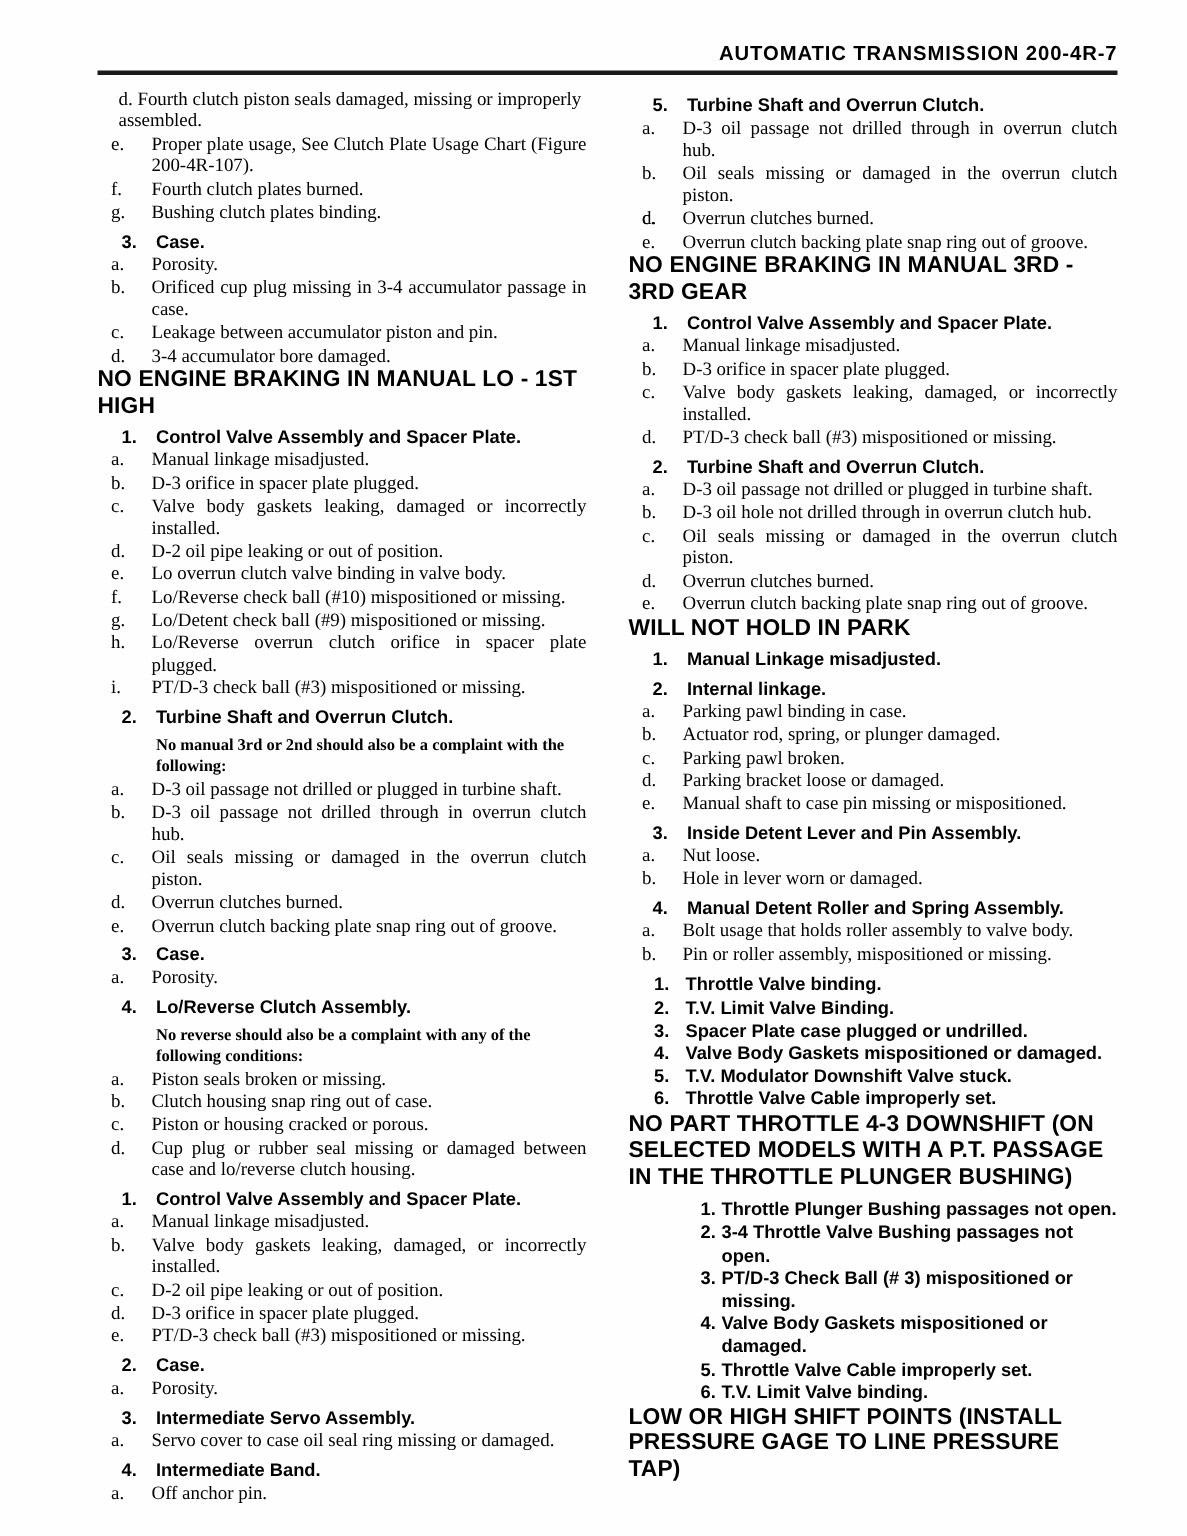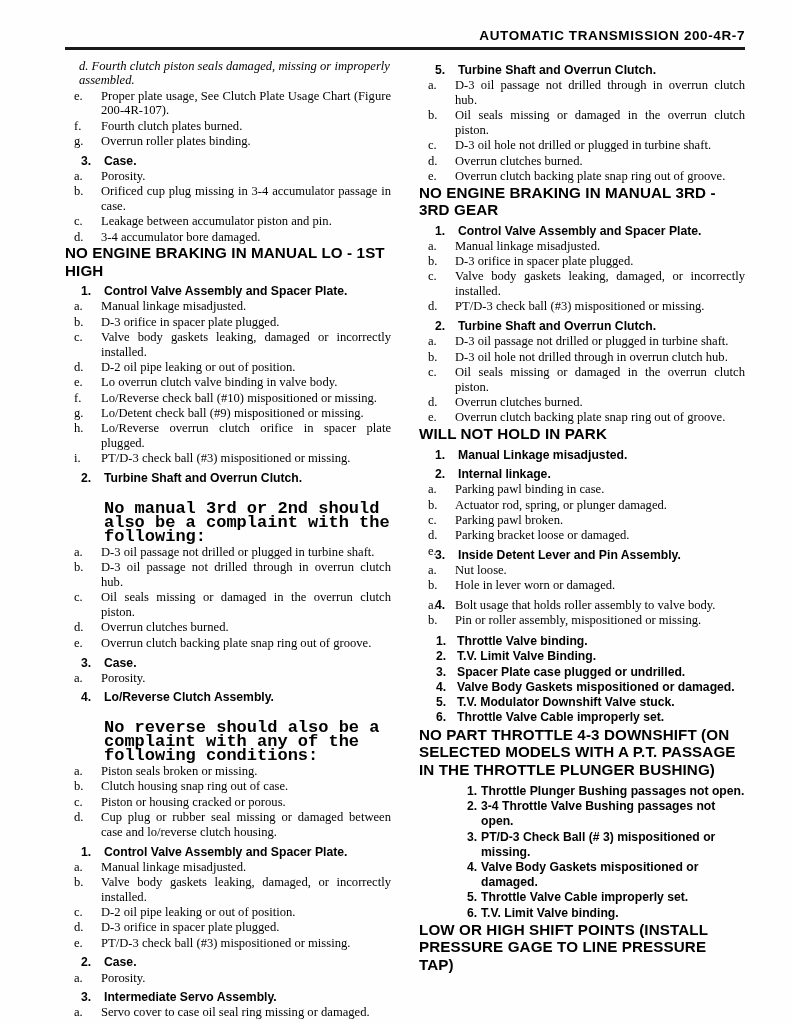--- a/index.html
+++ b/index.html
@@ -86,25 +86,25 @@
     margin-top: 1px;
   }
   ol.lvl1 > li.num-item > .marker {
     position: absolute;
     left: 16px;
     top: 0;
     width: 20px;
     text-align: left;
   }
   .sub-note {
-    font-family: Liberation Mono, monospace;
-    font-weight: bold;
-    font-size: 17px;
+    font-family: Liberation Serif, serif;
+    font-weight: bold;
+    font-size: 11px;
     line-height: 14.2px;
-    margin-top: 16px;
+    margin-top: 4px;
   }
 
   
   ol.lvl2 {
     list-style: none;
     margin: 0;
     padding: 0;
   }
   ol.lvl2 > li.alpha-item {
     position: relative;
@@ -120,21 +120,20 @@
     position: absolute;
     left: 9px;
     top: 0;
     width: 22px;
     text-align: left;
     font-family: "Liberation Serif", "DejaVu Serif", serif;
   }
   ol.lvl2 > li.alpha-item.no-hang {
     padding-left: 14px;
     text-align: left;
-    font-style: italic;
   }
   ol.lvl2 > li.alpha-item.no-hang > .marker {
     position: static;
     width: auto;
   }
 
   
   ol.lvl1-compact {
     list-style: none;
     margin: 6px 0 0 0;
@@ -170,21 +169,21 @@
   </div>
   <div class="header-rule"></div>
 
   <div class="columns">
 
     <div class="col" id="left-col">
         <ol class="lvl2">
           <li class="alpha-item no-hang"><span class="marker">d.</span> <span>Fourth clutch piston seals damaged, missing or improperly assembled.</span></li>
           <li class="alpha-item"><span class="marker">e.</span><span>Proper plate usage, See Clutch Plate Usage Chart (Figure 200-4R-107).</span></li>
           <li class="alpha-item"><span class="marker">f.</span><span>Fourth clutch plates burned.</span></li>
-          <li class="alpha-item"><span class="marker">g.</span><span>Overrun roller plates binding.</span></li>
+          <li class="alpha-item"><span class="marker">g.</span><span>Bushing clutch plates binding.</span></li>
         </ol>
         <ol class="lvl1">
           <li class="num-item"><span class="marker">3.</span><span>Case.</span></li>
         </ol>
         <ol class="lvl2">
           <li class="alpha-item"><span class="marker">a.</span><span>Porosity.</span></li>
           <li class="alpha-item"><span class="marker">b.</span><span>Orificed cup plug missing in 3-4 accumulator passage in case.</span></li>
           <li class="alpha-item"><span class="marker">c.</span><span>Leakage between accumulator piston and pin.</span></li>
           <li class="alpha-item"><span class="marker">d.</span><span>3-4 accumulator bore damaged.</span></li>
         </ol>
@@ -258,21 +257,21 @@
         </ol>
       </div>
 
     <div class="col" id="right-col">
         <ol class="lvl1">
           <li class="num-item"><span class="marker">5.</span><span>Turbine Shaft and Overrun Clutch.</span></li>
         </ol>
         <ol class="lvl2">
           <li class="alpha-item"><span class="marker">a.</span><span>D-3 oil passage not drilled through in overrun clutch hub.</span></li>
           <li class="alpha-item"><span class="marker">b.</span><span>Oil seals missing or damaged in the overrun clutch piston.</span></li>
-          <li class="alpha-item"><span class="marker">c.</span><span>D-3 oil hole not drilled or plugged in turbine shaft.</span></li>
+          <li class="alpha-item"><span class="marker">c.</span></li>
           <li class="alpha-item"><span class="marker">d.</span><span>Overrun clutches burned.</span></li>
           <li class="alpha-item"><span class="marker">e.</span><span>Overrun clutch backing plate snap ring out of groove.</span></li>
         </ol>
         <h2 class="sect-head sect-spacer-top-lg">NO ENGINE BRAKING IN MANUAL 3RD - 3RD GEAR</h2>
         <ol class="lvl1">
           <li class="num-item"><span class="marker">1.</span><span>Control Valve Assembly and Spacer Plate.</span></li>
         </ol>
         <ol class="lvl2">
           <li class="alpha-item"><span class="marker">a.</span><span>Manual linkage misadjusted.</span></li>
           <li class="alpha-item"><span class="marker">b.</span><span>D-3 orifice in spacer plate plugged.</span></li>
@@ -294,31 +293,31 @@
           <li class="num-item"><span class="marker">1.</span><span>Manual Linkage misadjusted.</span></li>
         </ol>
         <ol class="lvl1">
           <li class="num-item"><span class="marker">2.</span><span>Internal linkage.</span></li>
         </ol>
         <ol class="lvl2">
           <li class="alpha-item"><span class="marker">a.</span><span>Parking pawl binding in case.</span></li>
           <li class="alpha-item"><span class="marker">b.</span><span>Actuator rod, spring, or plunger damaged.</span></li>
           <li class="alpha-item"><span class="marker">c.</span><span>Parking pawl broken.</span></li>
           <li class="alpha-item"><span class="marker">d.</span><span>Parking bracket loose or damaged.</span></li>
-          <li class="alpha-item"><span class="marker">e.</span></li>
+          <li class="alpha-item"><span class="marker">e.</span><span>Manual shaft to case pin missing or mispositioned.</span></li>
         </ol>
         <ol class="lvl1">
           <li class="num-item"><span class="marker">3.</span><span>Inside Detent Lever and Pin Assembly.</span></li>
         </ol>
         <ol class="lvl2">
           <li class="alpha-item"><span class="marker">a.</span><span>Nut loose.</span></li>
           <li class="alpha-item"><span class="marker">b.</span><span>Hole in lever worn or damaged.</span></li>
         </ol>
         <ol class="lvl1">
-          <li class="num-item"><span class="marker">4.</span></li>
+          <li class="num-item"><span class="marker">4.</span><span>Manual Detent Roller and Spring Assembly.</span></li>
         </ol>
         <ol class="lvl2">
           <li class="alpha-item"><span class="marker">a.</span><span>Bolt usage that holds roller assembly to valve body.</span></li>
           <li class="alpha-item"><span class="marker">b.</span><span>Pin or roller assembly, mispositioned or missing.</span></li>
         </ol>
         <ol class="lvl1-compact">
           <li><span class="marker">1.</span><span>Throttle Valve binding.</span></li>
           <li><span class="marker">2.</span><span>T.V. Limit Valve Binding.</span></li>
           <li><span class="marker">3.</span><span>Spacer Plate case plugged or undrilled.</span></li>
           <li><span class="marker">4.</span><span>Valve Body Gaskets mispositioned or damaged.</span></li>

